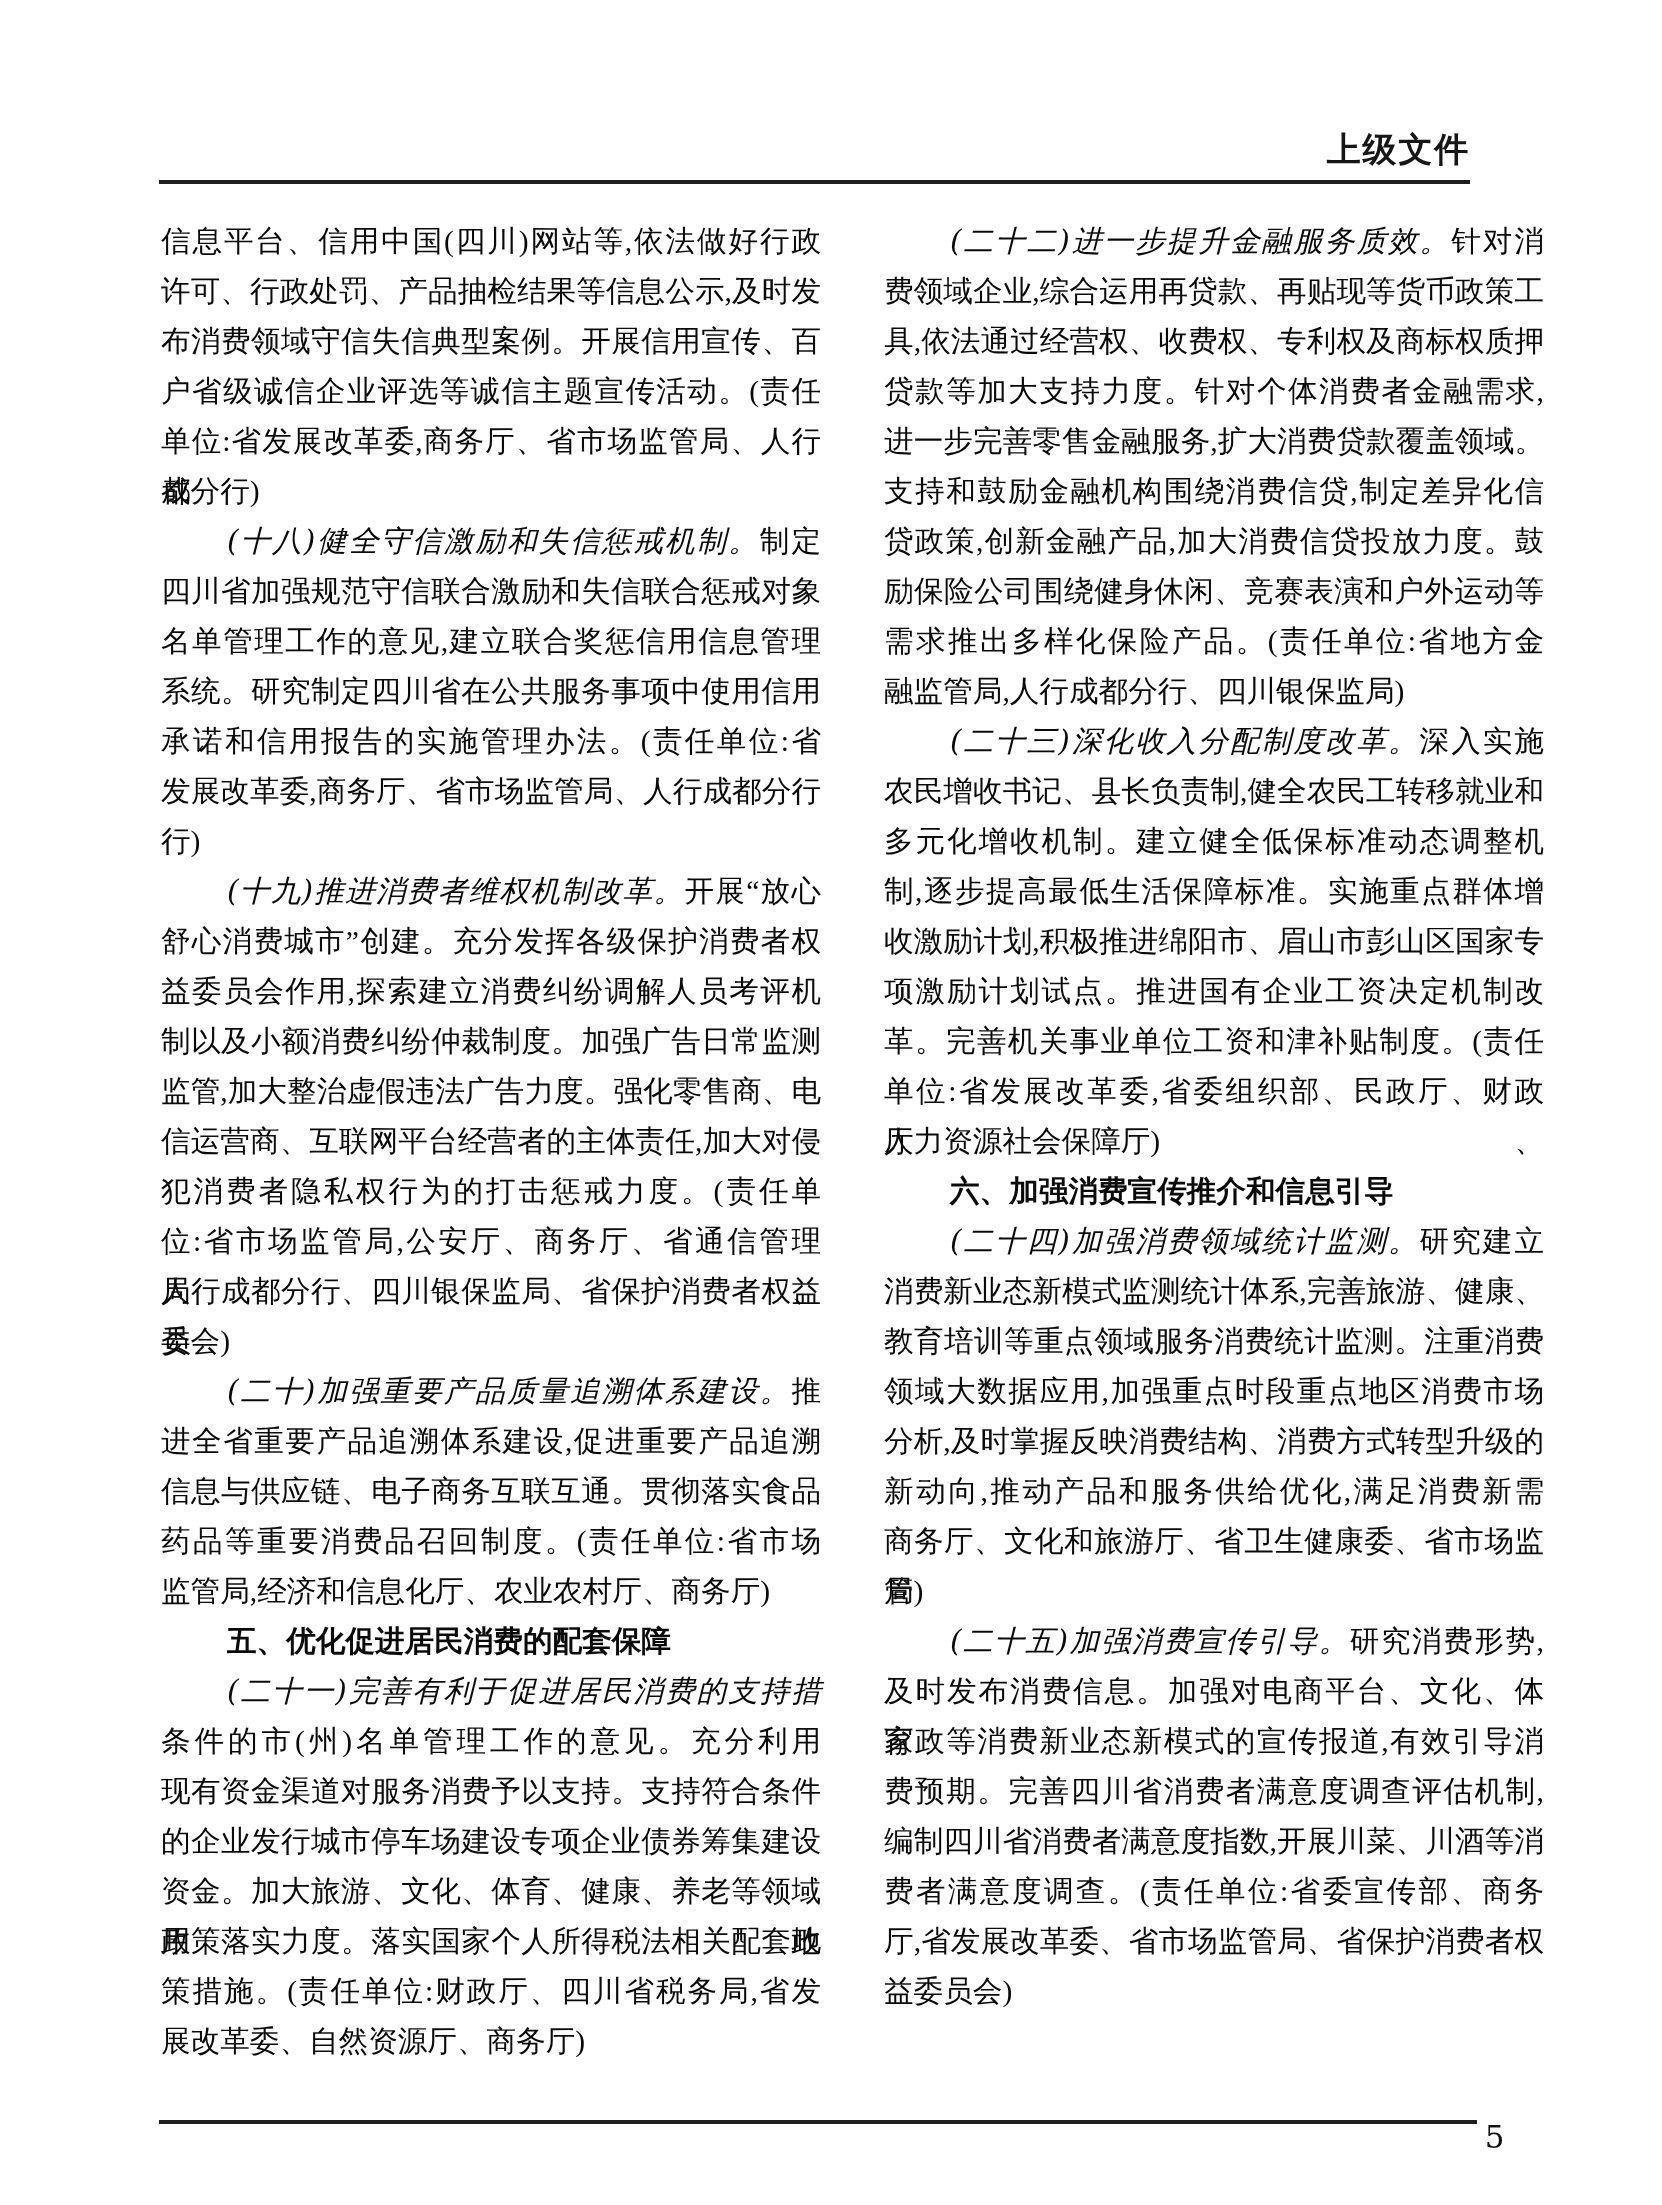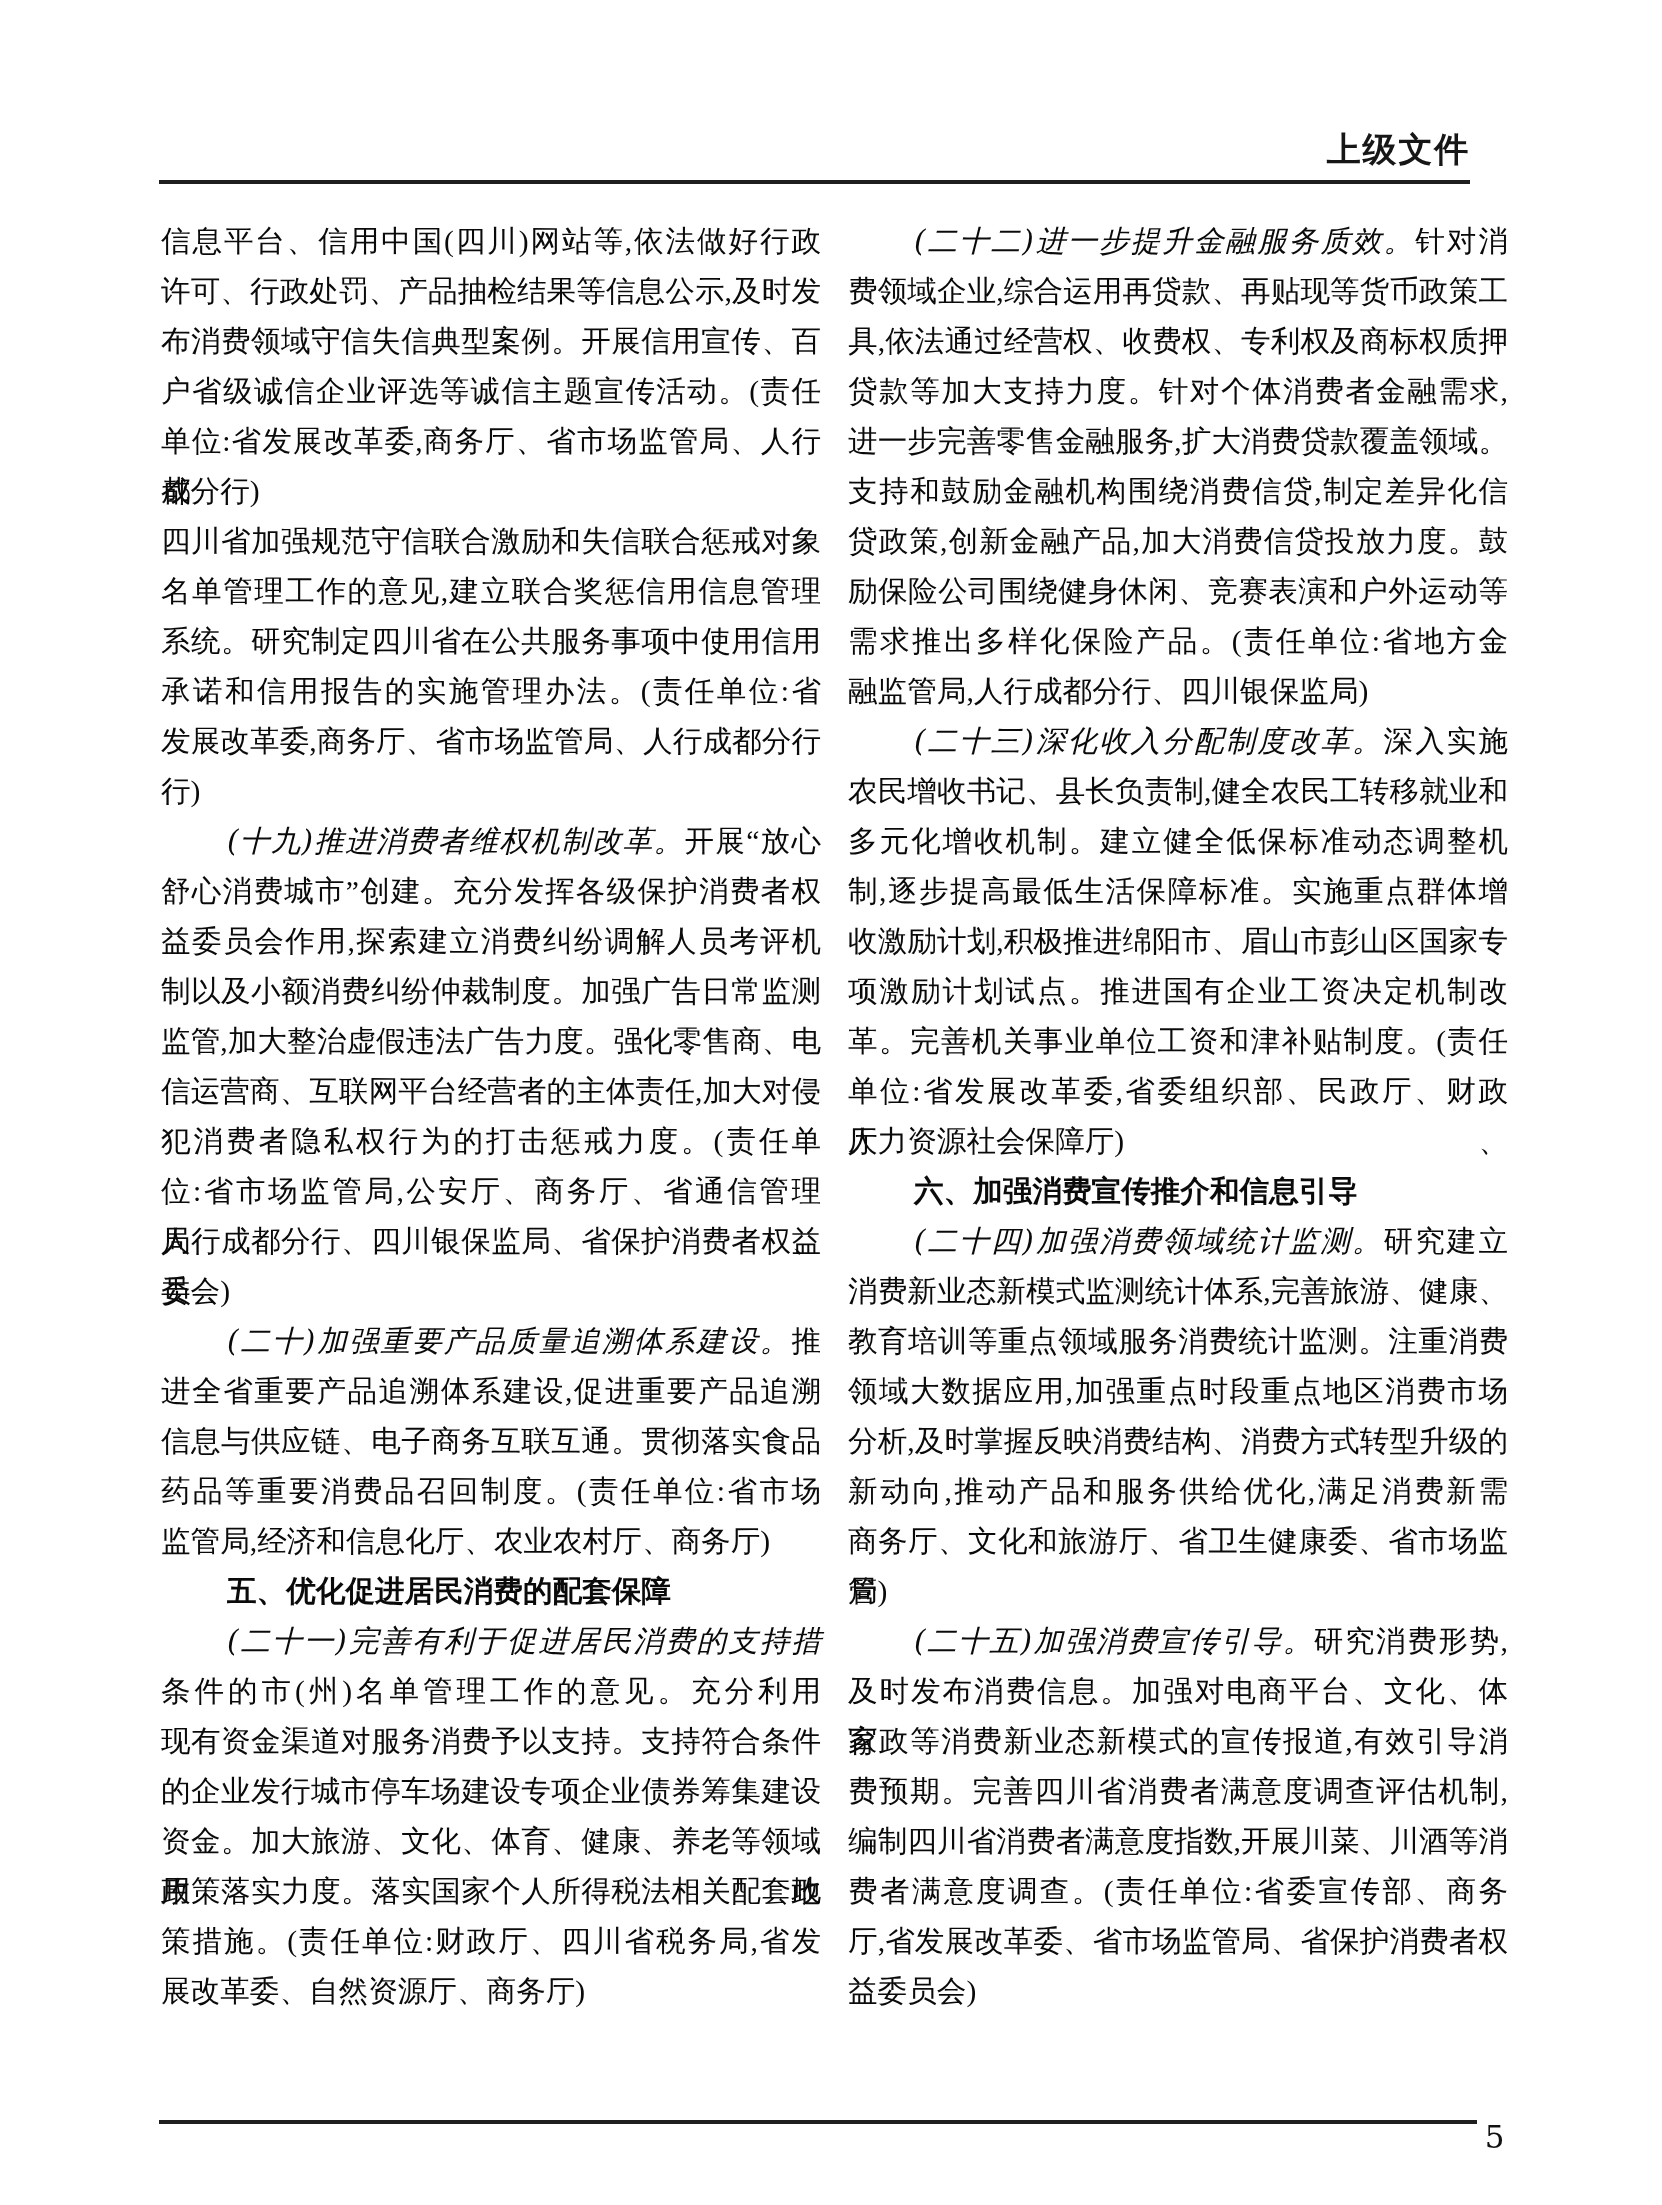--- a/index.html
+++ b/index.html
@@ -35,21 +35,21 @@
     width: 1311px;
     height: 4px;
     background: #1f1f1f;
   }
   .col {
     position: absolute;
     top: 216px;
     width: 660px;
   }
   .col-left  { left: 161px; }
-  .col-right { left: 848px; }
+  .col-right { left: 884px; }
   .line {
     height: 50px;
     line-height: 50px;
     font-size: 29.6px;
     color: #0a0a0a;
     font-family: "Liberation Serif", serif;
     white-space: nowrap;
     overflow: visible;
   }
   .line.just {
@@ -95,20 +95,21 @@
   <div class="header-title">上级文件</div>
   <div class="header-rule"></div>
 
   <div class="col col-left" id="col-left">
       <div class="line just"><span class="seg-body">信息平台、信用中国(四川)网站等,依法做好行政</span></div>
       <div class="line just"><span class="seg-body">许可、行政处罚、产品抽检结果等信息公示,及时发</span></div>
       <div class="line just"><span class="seg-body">布消费领域守信失信典型案例。开展信用宣传、百</span></div>
       <div class="line just"><span class="seg-body">户省级诚信企业评选等诚信主题宣传活动。(责任</span></div>
       <div class="line just"><span class="seg-body">单位:省发展改革委,商务厅、省市场监管局、人行成</span></div>
       <div class="line"><span class="seg-body">都分行)</span></div>
+      <div class="line just indent"><span class="seg-kai">(十八)健全守信激励和失信惩戒机制。</span><span class="seg-body">制定</span></div>
       <div class="line just"><span class="seg-body">四川省加强规范守信联合激励和失信联合惩戒对象</span></div>
       <div class="line just"><span class="seg-body">名单管理工作的意见,建立联合奖惩信用信息管理</span></div>
       <div class="line just"><span class="seg-body">系统。研究制定四川省在公共服务事项中使用信用</span></div>
       <div class="line just"><span class="seg-body">承诺和信用报告的实施管理办法。(责任单位:省</span></div>
       <div class="line just"><span class="seg-body">发展改革委,商务厅、省市场监管局、人行成都分行</span></div>
       <div class="line"><span class="seg-body">行)</span></div>
       <div class="line just indent"><span class="seg-kai">(十九)推进消费者维权机制改革。</span><span class="seg-body">开展“放心</span></div>
       <div class="line just"><span class="seg-body">舒心消费城市”创建。充分发挥各级保护消费者权</span></div>
       <div class="line just"><span class="seg-body">益委员会作用,探索建立消费纠纷调解人员考评机</span></div>
       <div class="line just"><span class="seg-body">制以及小额消费纠纷仲裁制度。加强广告日常监测</span></div>

